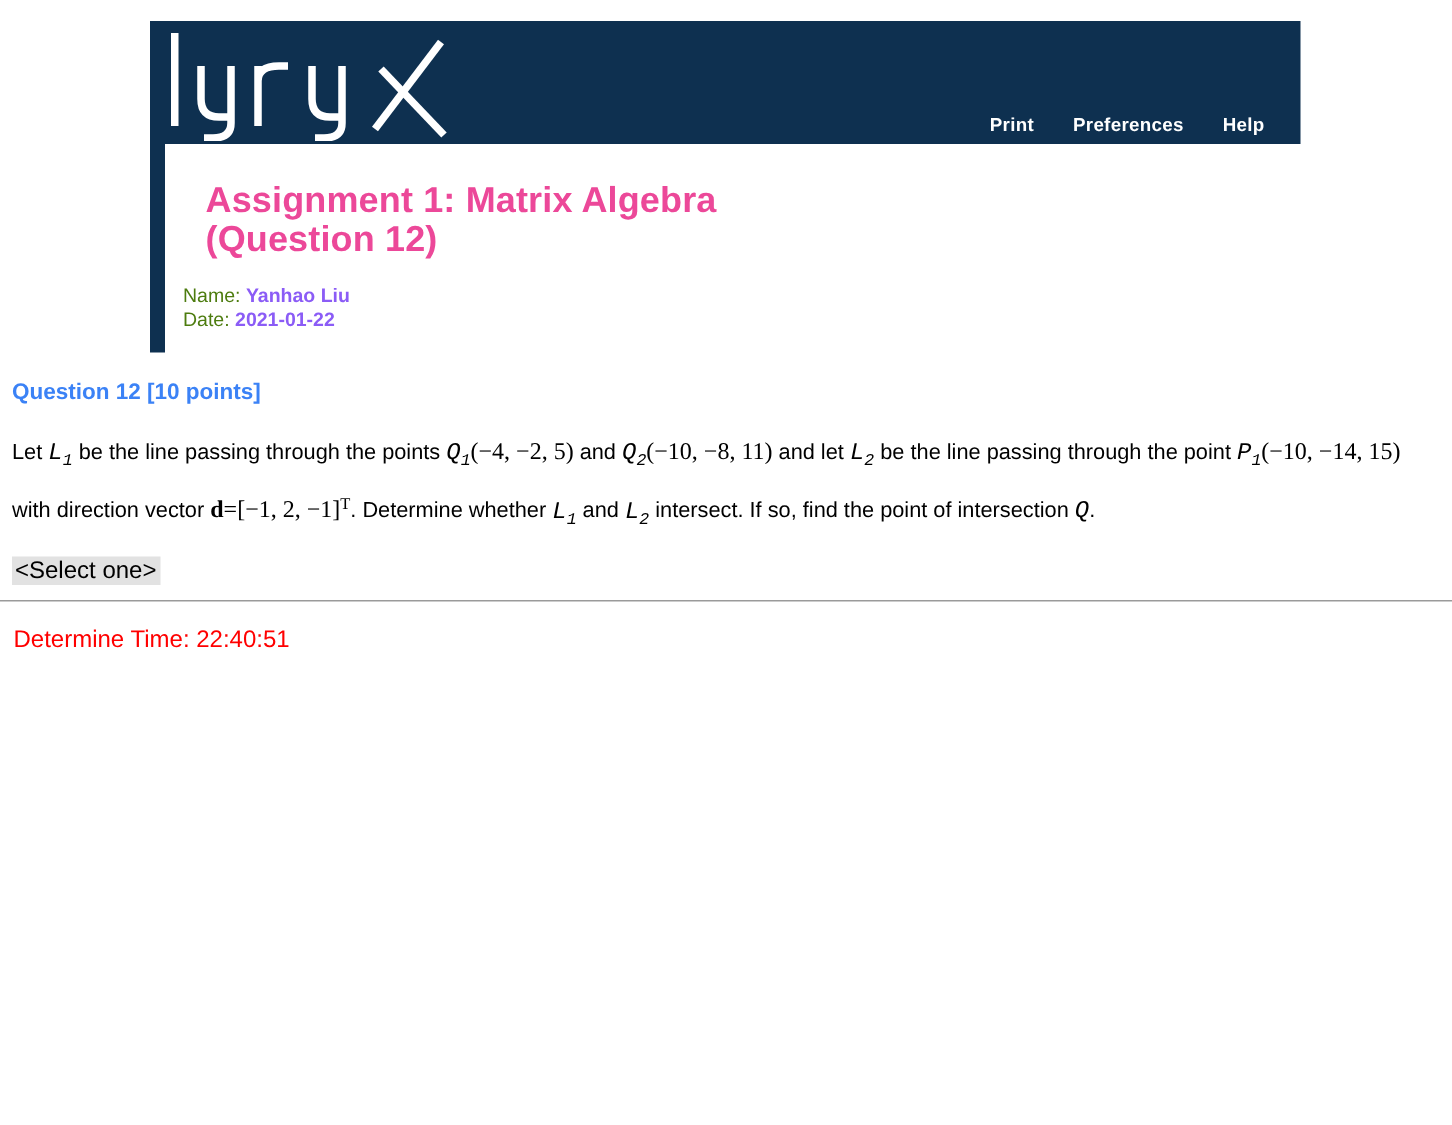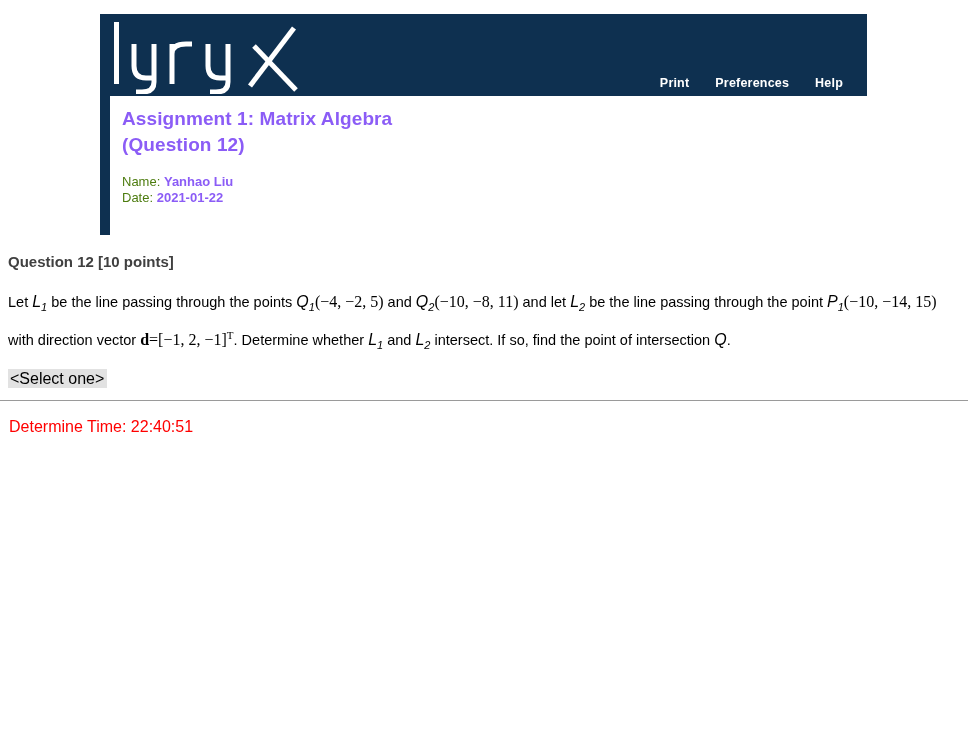--- a/index.html
+++ b/index.html
@@ -53,25 +53,25 @@
   .info-panel {
     position: absolute;
     left: 10px;
     top: 82px;
     width: 747px;
     height: 130px;
     background: #ffffff;
     padding: 10px 12px 0 12px;
   }
   .assign-title {
-    color: #8b5cf6;
-    font-size: 19px;
+    color: #ec4899;
+    font-size: 24px;
     font-weight: bold;
     line-height: 26px;
-    margin: 0;
+    margin: 15px;
     letter-spacing: 0.1px;
   }
   .meta {
     margin-top: 16px;
     font-size: 13px;
     line-height: 16px;
   }
   .meta-row {
     white-space: nowrap;
   }
@@ -87,29 +87,29 @@
   .question-area {
     position: absolute;
     left: 8px;
     top: 253px;
     width: 950px;
   }
   .q-heading {
     font-size: 15px;
     font-weight: bold;
     margin: 0 0 18px 0;
-    color: #404040;
+    color: #3b82f6;
   }
   .q-body {
     font-size: 14.5px;
     line-height: 28px;
     color: #000000;
   }
   .mathvar {
-    font-family: Liberation Sans, sans-serif;
+    font-family: Liberation Mono, monospace;
     font-style: italic;
     font-size: 16px;
   }
   .mathnum {
     font-family: "Liberation Serif", serif;
     font-size: 16px;
     font-style: normal;
   }
   .mathbold {
     font-family: "Liberation Serif", serif;

